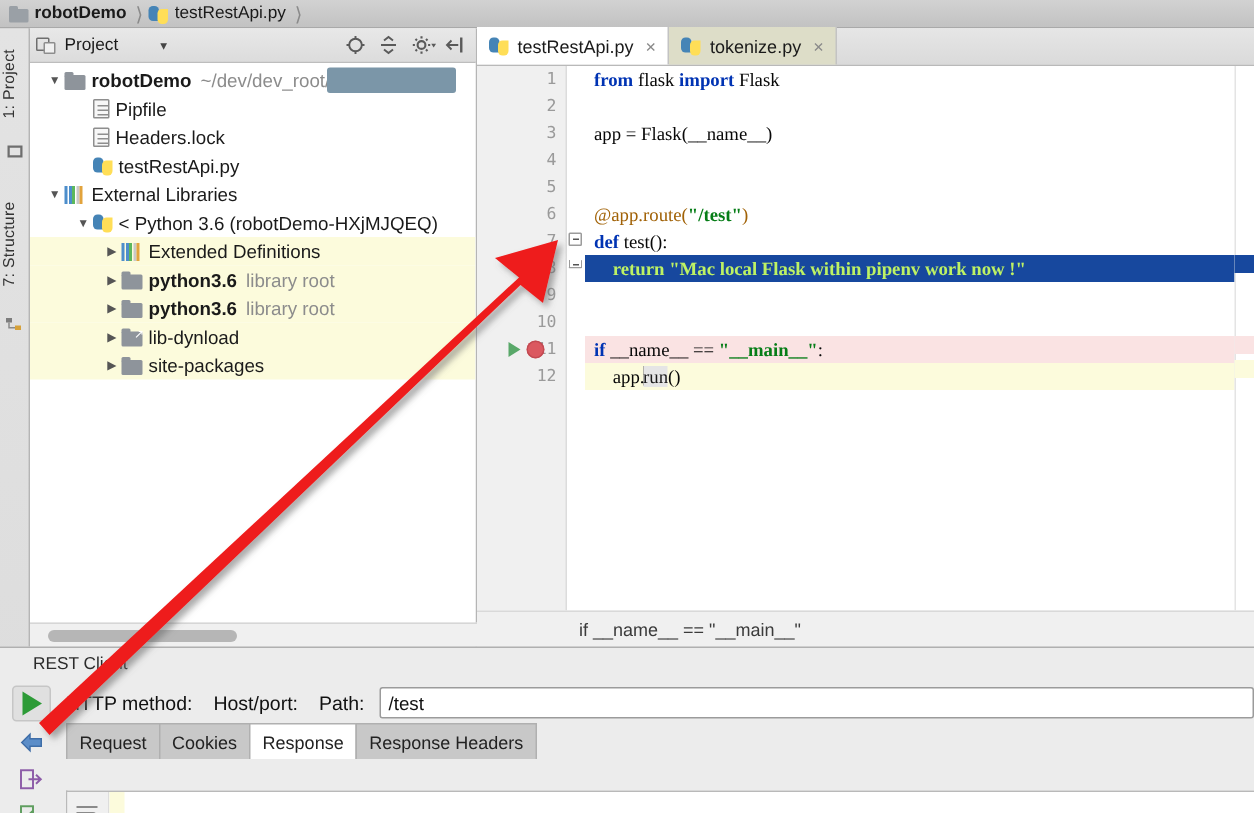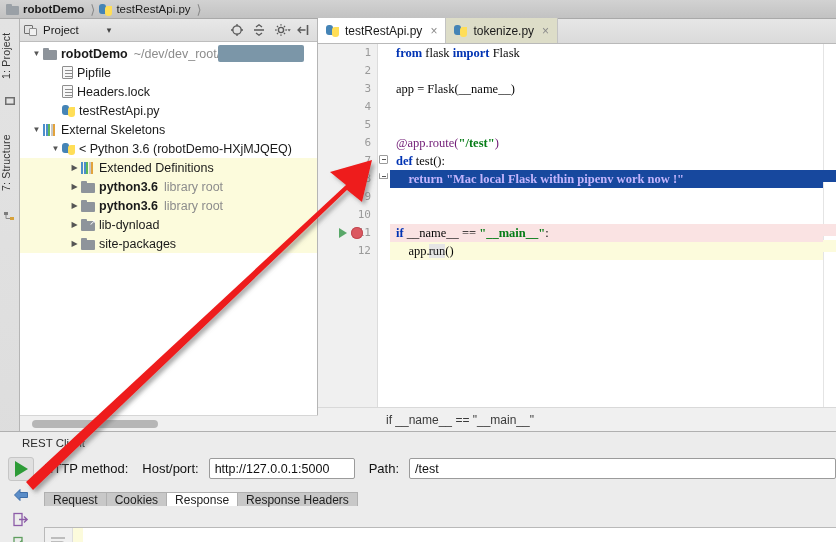--- a/index.html
+++ b/index.html
@@ -194,23 +194,23 @@
     font-family: Liberation Serif, serif; font-size: 12.5px;
   }
   .cl {
     height: 18px; line-height: 18px; white-space: pre; padding-left: 6px;
   }
   .cl.sel { background: #17489e; color: #fff; }
   .cl.err { background: #fae3e3; }
   .cl.cur { background: #fcfbdc; }
   .kw  { color: #0033b3; font-weight: bold; }
   .str { color: #067d17; font-weight: bold; }
-  .dec { color: #701a75; }
+  .dec { color: #a16207; }
   .plain { color: #080808; }
-  .sel .kw, .sel .str, .sel .plain { color: #c4b5fd; }
+  .sel .kw, .sel .str, .sel .plain { color: #bef264; }
   .selword { background: #e5e5e5; }
   .caret { display:inline-block; width:1px; height:13px; background:#000;
            vertical-align:-2px; margin:0 -1px; }
   .markers {
     position: absolute; right: 0; top: 0; width: 13px; height: 363px;
     background: #fff; border-left: 1px solid #e4e4e4;
   }
   .marker { position: absolute; right: 0; width: 13px; height: 12px; }
 
   .crumb2 {
@@ -259,21 +259,21 @@
   .txtfield {
     height: 21px; background: #fff; border: 1px solid #9b9b9b; border-radius: 2px;
     margin-left: 10px; display: flex; align-items: center;
     padding-left: 5px; font-size: 12.5px; color: #111;
   }
   #hostfield { width: 146px; }
   #pathfield { flex: 1; margin-right: 0px; }
 
   .rest-tabs { display: flex; align-items: flex-end; height: 22px; padding-left: 4px; }
   .rtab {
-    height: 14px; display: flex; align-items: center; padding: 0 8px;
+    height: 24px; display: flex; align-items: center; padding: 0 8px;
     font-size: 12px; background: #c8c8c8; border: 1px solid #b0b0b0;
     border-bottom: none; margin-right: -1px; color: #222;
   }
   .rtab.active { background: #fff; }
 
   .resp-area {
     position: absolute; left: 4px; right: 0; top: 74px; bottom: 0;
     background: #fff; border: 1px solid #b9b9b9; border-right: none; border-bottom: none;
     display: flex;
   }
@@ -394,21 +394,21 @@
         <div class="node">
           <span style="display:inline-block;width:10px;flex:0 0 10px;"></span>
           <span class="twisty open"></span>
           <span class="ico-lib">
             <i style="left:0px;background:#4d8ecb;"></i>
             <i style="left:2.6px;background:#4d8ecb;"></i>
             <i style="left:5.2px;background:#5cb85c;"></i>
             <i style="left:7.800000000000001px;background:#c9c9c9;"></i>
             <i style="left:10.4px;background:#e2a33c;"></i>
           </span>
-          <span class="txt">External Skeletons</span>
+          <span class="txt">External Libraries</span>
         </div>
         <div class="node">
           <span style="display:inline-block;width:29px;flex:0 0 29px;"></span>
           <span class="twisty open"></span>
           <span class="ico-py"></span>
           <span class="txt">&lt; Python 3.6 (robotDemo-HXjMJQEQ)</span>
         </div>
         <div class="node hl">
           <span style="display:inline-block;width:48px;flex:0 0 48px;"></span>
           <span class="twisty closed"></span>
@@ -540,23 +540,20 @@
           <rect x="1" y="1.5" width="8" height="12" fill="none" stroke="#5f9e5f" stroke-width="1.3"></rect>
           <path d="M14 7.5H6M9 4.5L5.8 7.5 9 10.5" fill="none" stroke="#5f9e5f" stroke-width="1.3"></path>
         </svg>
       </div>
     </div>
 
     <div class="rest-body">
       <div class="rest-row1">
         <span class="rl">HTTP method:</span>
         <span class="rl" style="margin-left:14px;">Host/port:</span>
-        <div class="txtfield" id="hostfield">
-          <span>http://127.0.0.1:5000</span>
-        </div>
         <span class="rl" style="margin-left:14px;">Path:</span>
         <div class="txtfield" id="pathfield">
           <span>/test</span>
         </div>
       </div>
 
       <div class="rest-tabs" id="resttabs">
           <div class="rtab">
             <span>Request</span>
           </div>

